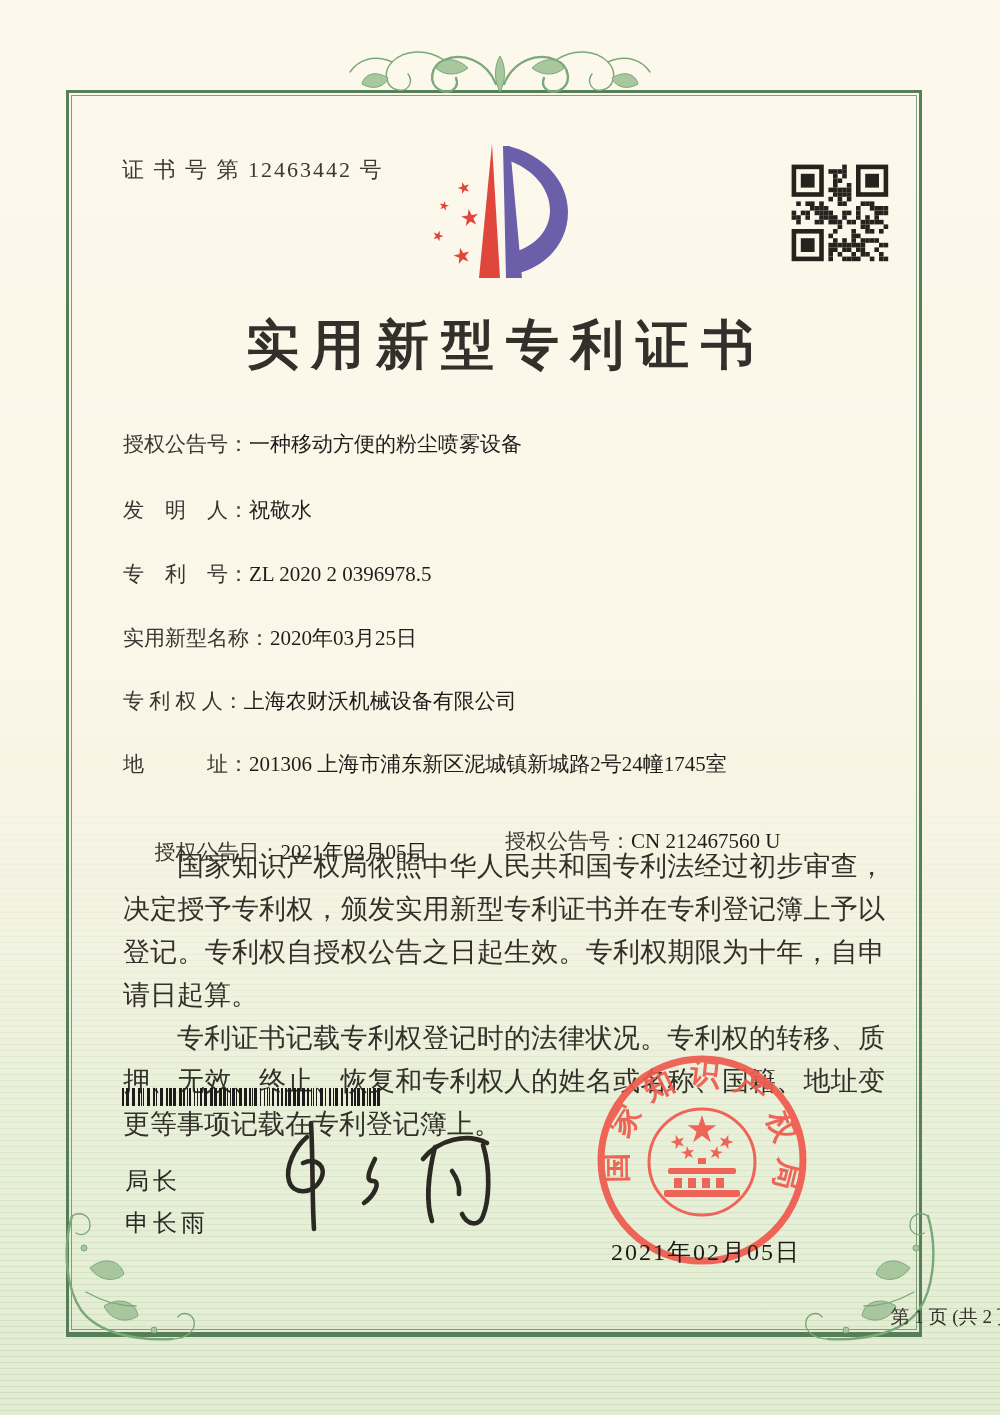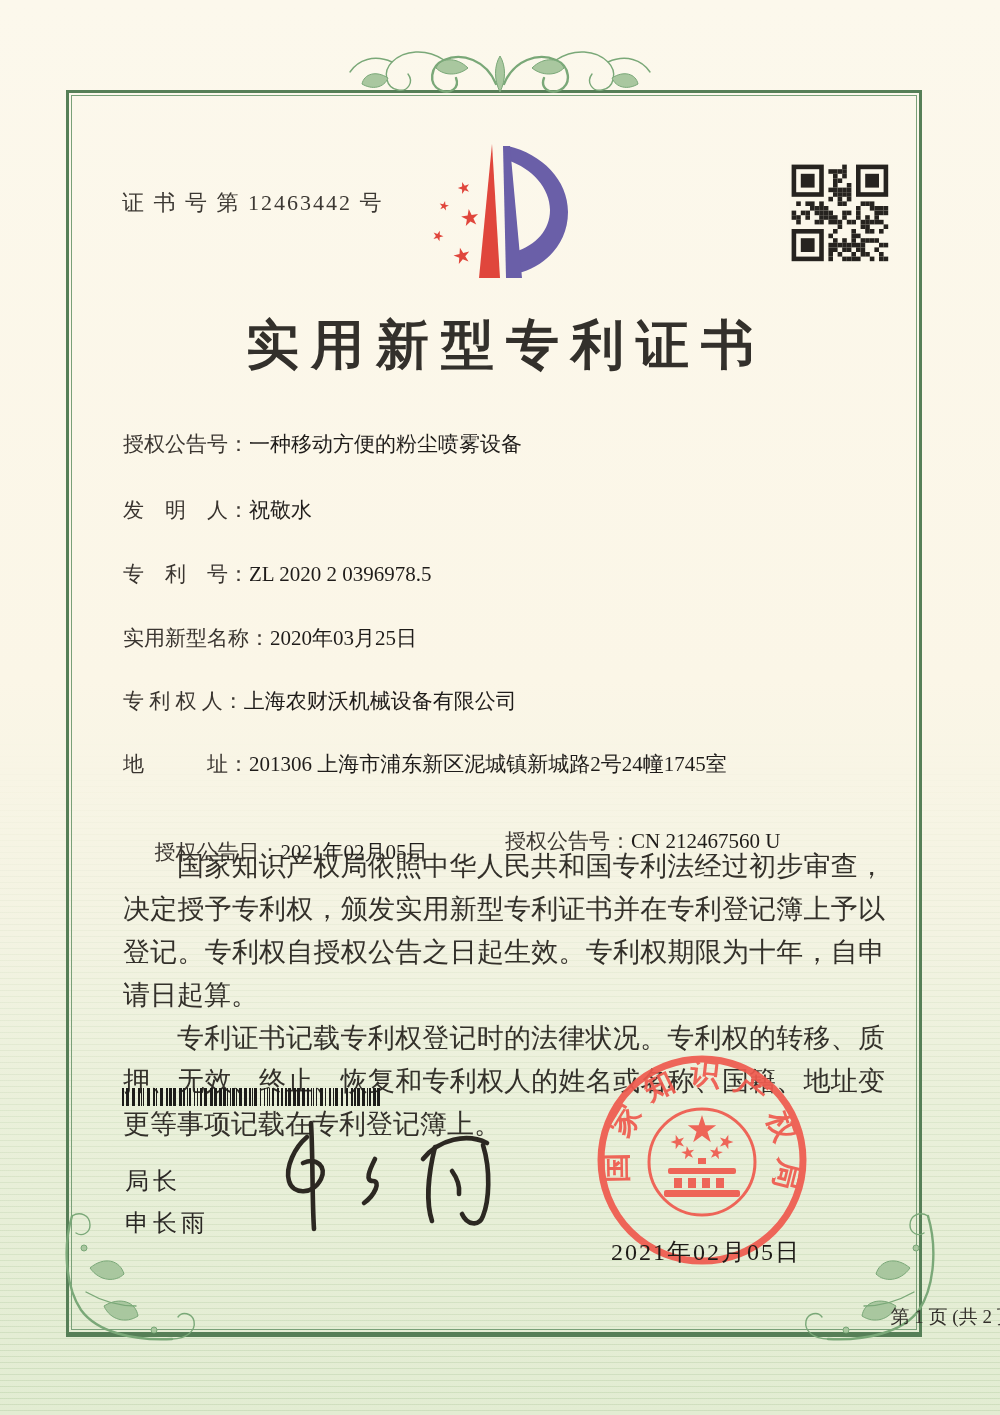--- a/index.html
+++ b/index.html
@@ -36,21 +36,21 @@
     position:absolute;left:66px;top:90px;width:856px;height:1247px;
     border:3px solid var(--frame-green);
     border-bottom-width:5px;
     box-sizing:border-box;
   }
   .frame-inner{
     position:absolute;inset:2px;
     border:1px solid var(--frame-green-light);
   }
   .cert-no{
-    position:absolute;left:122px;top:188px;
+    position:absolute;left:122px;top:155px;
     font-size:22px;color:#3c3833;letter-spacing:2px;white-space:pre;
   }
   .logo{position:absolute;left:424px;top:138px;width:152px;height:158px;}
   .qr{position:absolute;left:789px;top:162px;width:102px;height:102px;}
   .title{
     position:absolute;left:0;top:310px;width:100%;
     text-align:center;font-size:53px;font-weight:bold;color:#33302b;
     letter-spacing:12px;text-indent:12px;
   }
   .fields{position:absolute;left:123px;top:430px;width:770px;}

